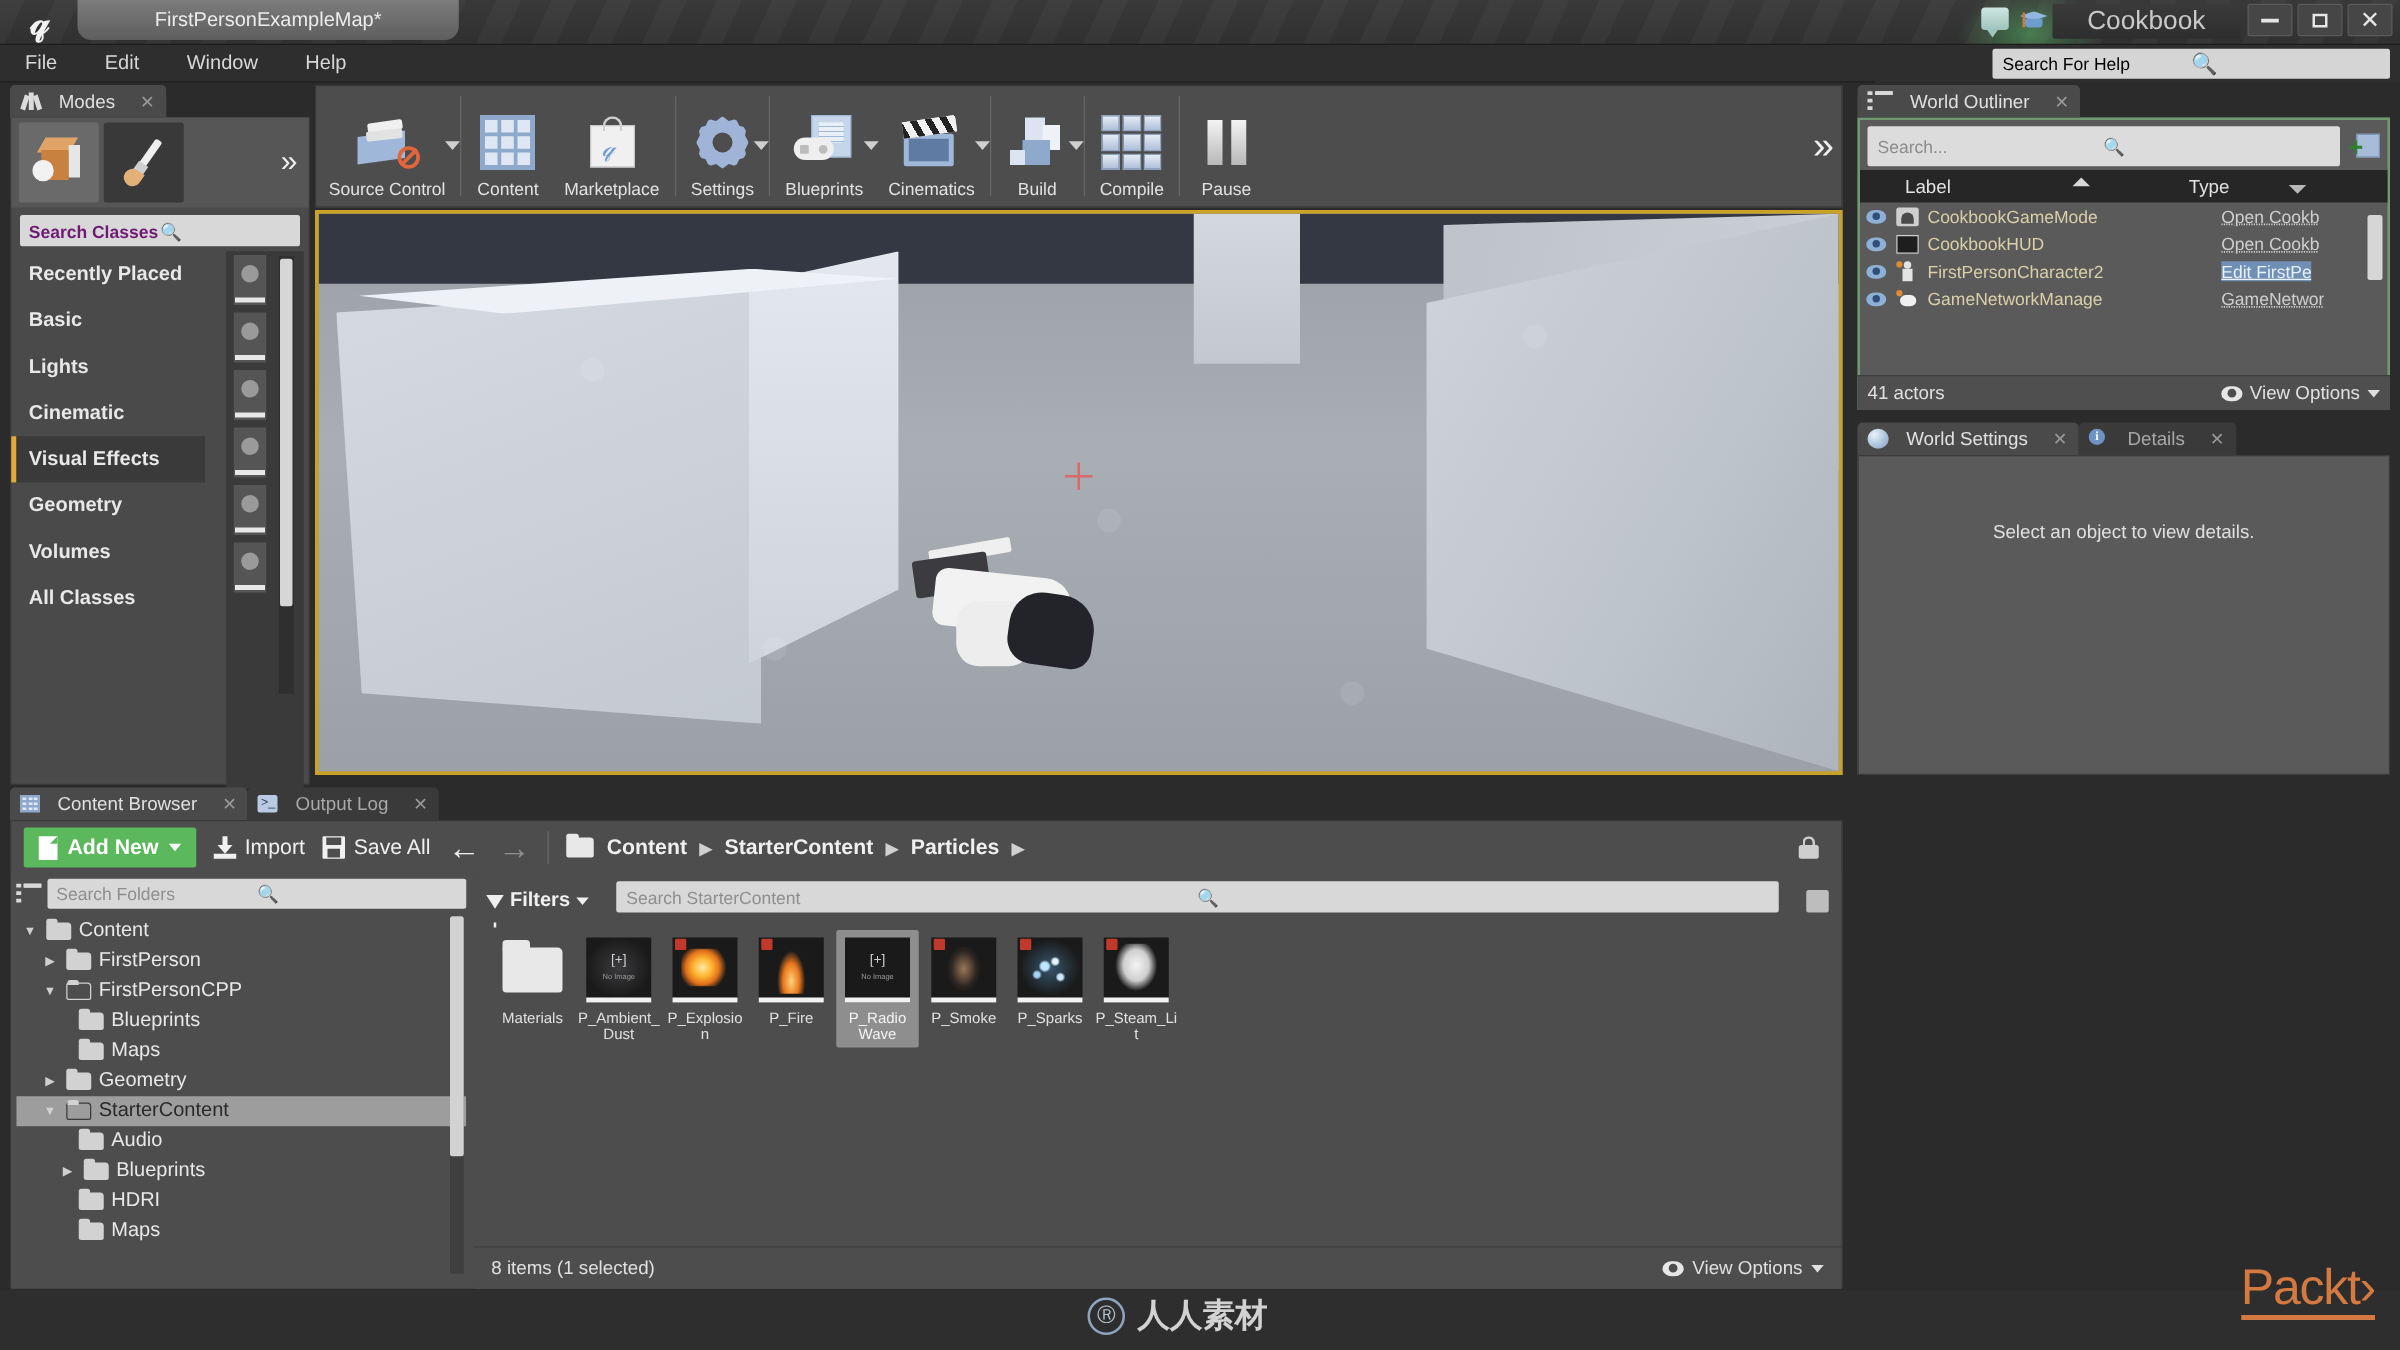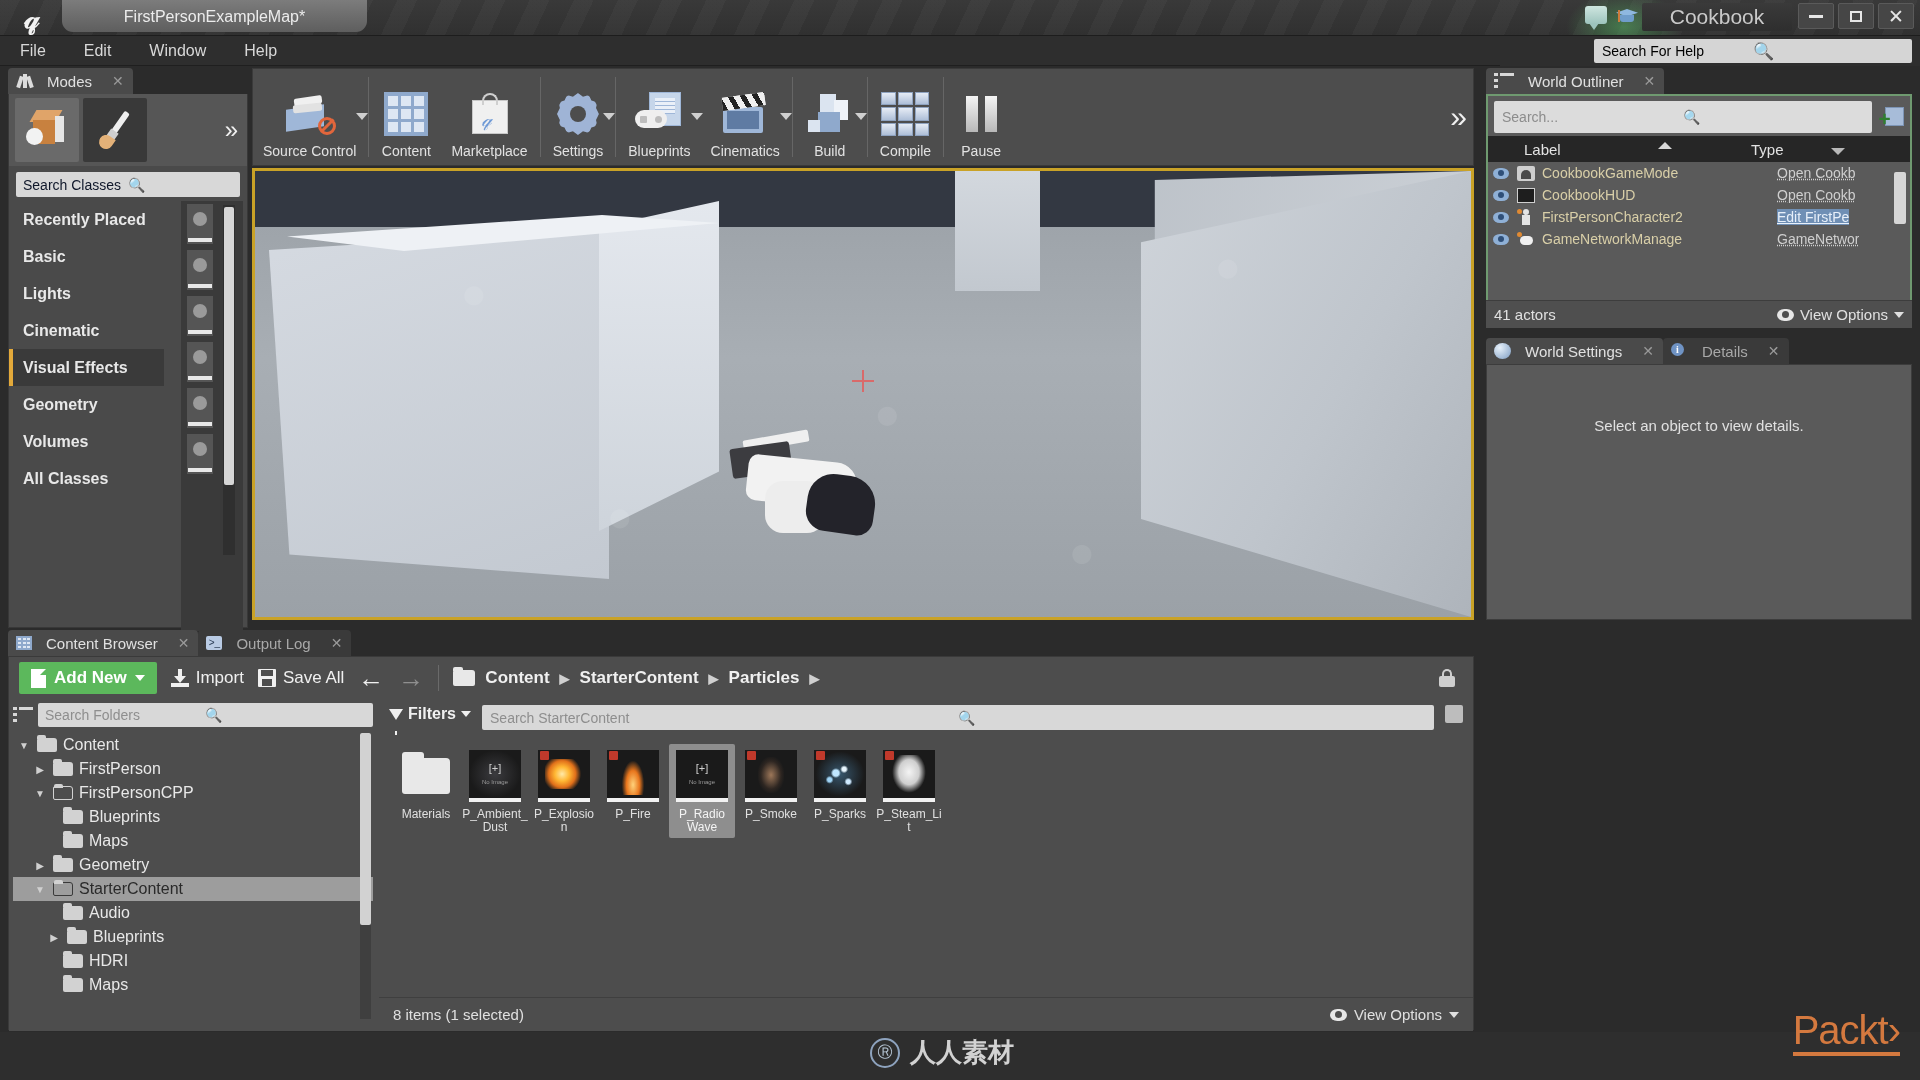--- a/index.html
+++ b/index.html
@@ -135,21 +135,21 @@
   .cube3d .ball{ position:absolute; left:1px; top:20px; width:17px; height:17px; background:#f2f2f2; border-radius:50%;}
   .brush { width:44px; height:44px; position:relative; }
   .brush .handle { position:absolute; left:24px; top:2px; width:6px; height:26px; background:#efefef; transform:rotate(35deg); border-radius:2px;}
   .brush .ferr   { position:absolute; left:14px; top:22px; width:9px; height:12px; background:#cfcfcf; transform:rotate(35deg);}
   .brush .tip    { position:absolute; left:6px; top:27px; width:14px; height:14px; background:#e3b178; border-radius:50% 0 50% 50%; transform:rotate(35deg);}
 
   .search-classes {
     margin:6px 7px 4px 7px; height:25px; background:#d8d8d8;
     display:flex; align-items:center; padding:0 7px; border-radius:2px;
   }
-  .search-classes span { color:#0f172a; font-size:14px; flex:1; }
+  .search-classes span { color:#701a75; font-size:14px; flex:1;font-weight:bold; }
   .mag-dark { color:#2e2e2e; font-size:16px; }
 
   .modes-list { position:relative; height:430px; }
   .mode-cat {
     height:37px; display:flex; align-items:center; padding-left:14px;
     font-size:16px; font-weight:bold; color:#e8e8e8; width:155px;
   }
   .mode-cat.active { background:#3a3a3a; border-left:4px solid #e3a93a; padding-left:10px; }
   .modes-thumbs {
     position:absolute; right:4px; top:0; width:62px; height:430px;
@@ -396,21 +396,21 @@
   .tnode.sel{ background:#9d9d9d; color:#2a2a2a; }
   .tdisc{ width:14px; text-align:center; font-size:10px; color:#d0d0d0; }
   .tfold{ width:20px;height:14px;background:#d2d2d2;border-radius:2px 3px 2px 2px;position:relative;flex:none;}
   .tfold:before{content:"";position:absolute;left:0;top:-3px;width:9px;height:4px;background:#d2d2d2;border-radius:2px 2px 0 0;}
   .tfold.open{ background:transparent; border:1.5px solid #d2d2d2; }
   .tfold.open:before{ background:#d2d2d2; }
   .tree-scroll{ position:absolute; right:2px; top:2px; width:11px; height:192px; background:#d2d2d2; border-radius:2px;}
   .tree-track{ position:absolute; right:2px; top:2px; width:11px; height:286px; background:#3f3f3f;}
 
   .cb-right{ flex:1; background:#4d4d4d; position:relative; }
-  .cb-filterrow{ display:flex; align-items:flex-start; gap:11px; padding:6px 10px 4px 10px;}
+  .cb-filterrow{ display:flex; align-items:flex-end; gap:22px; padding:6px 10px 4px 10px;}
   .filters{ display:flex;align-items:center;gap:5px;font-size:16px;font-weight:bold;color:#f0f0f0;}
   .funnel{ width:0;height:0;border-left:7px solid transparent;border-right:7px solid transparent;border-top:11px solid #f0f0f0; position:relative;}
   .funnel:after{content:"";position:absolute;left:-1px;top:11px;width:2px;height:4px;background:#f0f0f0;}
   .fcar{ width:0;height:0;border-left:5px solid transparent;border-right:5px solid transparent;border-top:6px solid #f0f0f0;}
   .assetsearch{ flex:1; height:25px; background:#d8d8d8; display:flex; align-items:center; padding:0 8px; border-radius:2px;}
   .assetsearch span{ color:#8e8e8e; font-size:14px; flex:1;}
   .cb-gridicon{ width:18px;height:18px;background:#bdbdbd;border-radius:2px;}
 
   .asset-grid{ display:flex; gap:3px; padding:10px 14px; }
   .asset{

